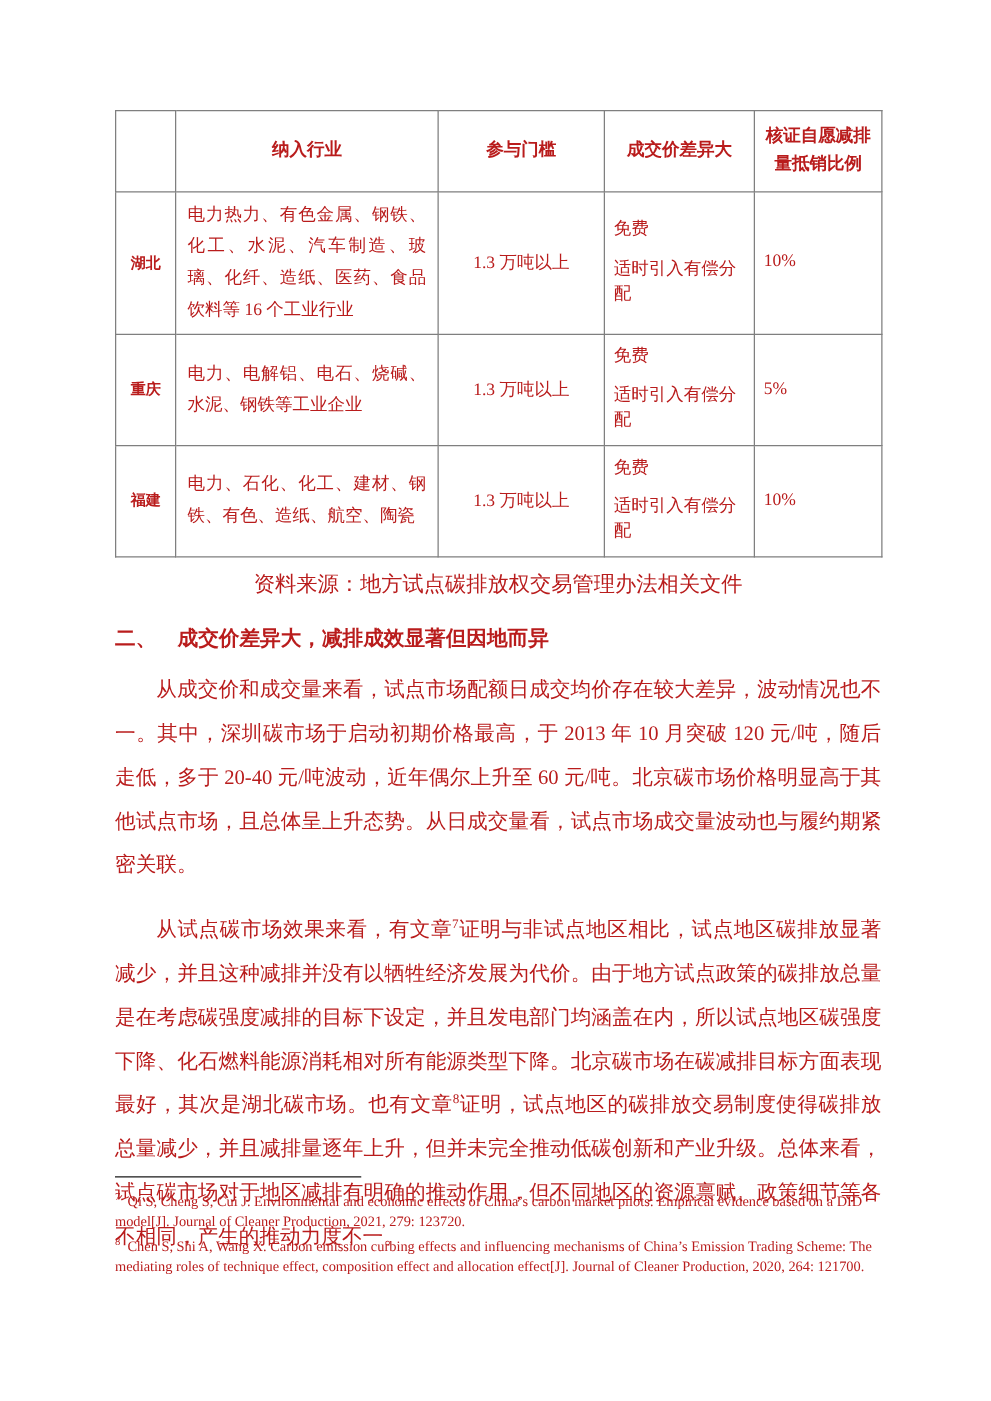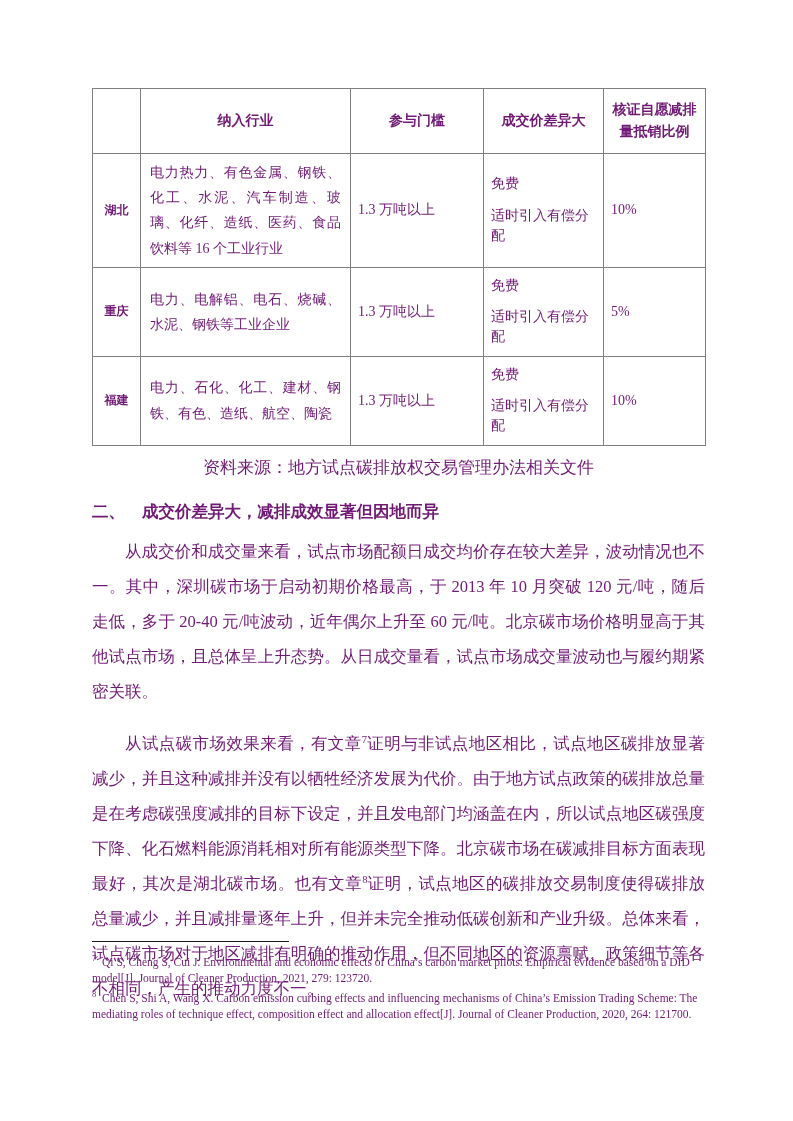--- a/index.html
+++ b/index.html
@@ -5,21 +5,21 @@
   html, body {
     margin: 0;
     padding: 0;
     background: #ffffff;
   }
   .page {
     position: relative;
     width: 793px;
     height: 1121px;
     background: #ffffff;
-    color: #701a75;
+    color: #b91c1c;
     font-family: "Liberation Serif", "DejaVu Serif", serif;
     overflow: hidden;
   }
   .content {
     position: absolute;
     left: 92px;
     top: 88px;
     width: 613px;
   }
 
@@ -53,20 +53,21 @@
     font-size: 12px;
     padding: 2px;
   }
   td.industries-cell {
     padding: 6px 9px;
     line-height: 1.8;
     text-align: justify;
   }
   td.threshold-cell {
     padding: 4px 7px;
+    text-align: center;
   }
   td.allocation-cell {
     padding: 8px 7px;
     line-height: 1.45;
   }
   .alloc-line2 { margin-top: 11px; }
   td.ccer-cell {
     padding: 4px 7px;
   }
 

